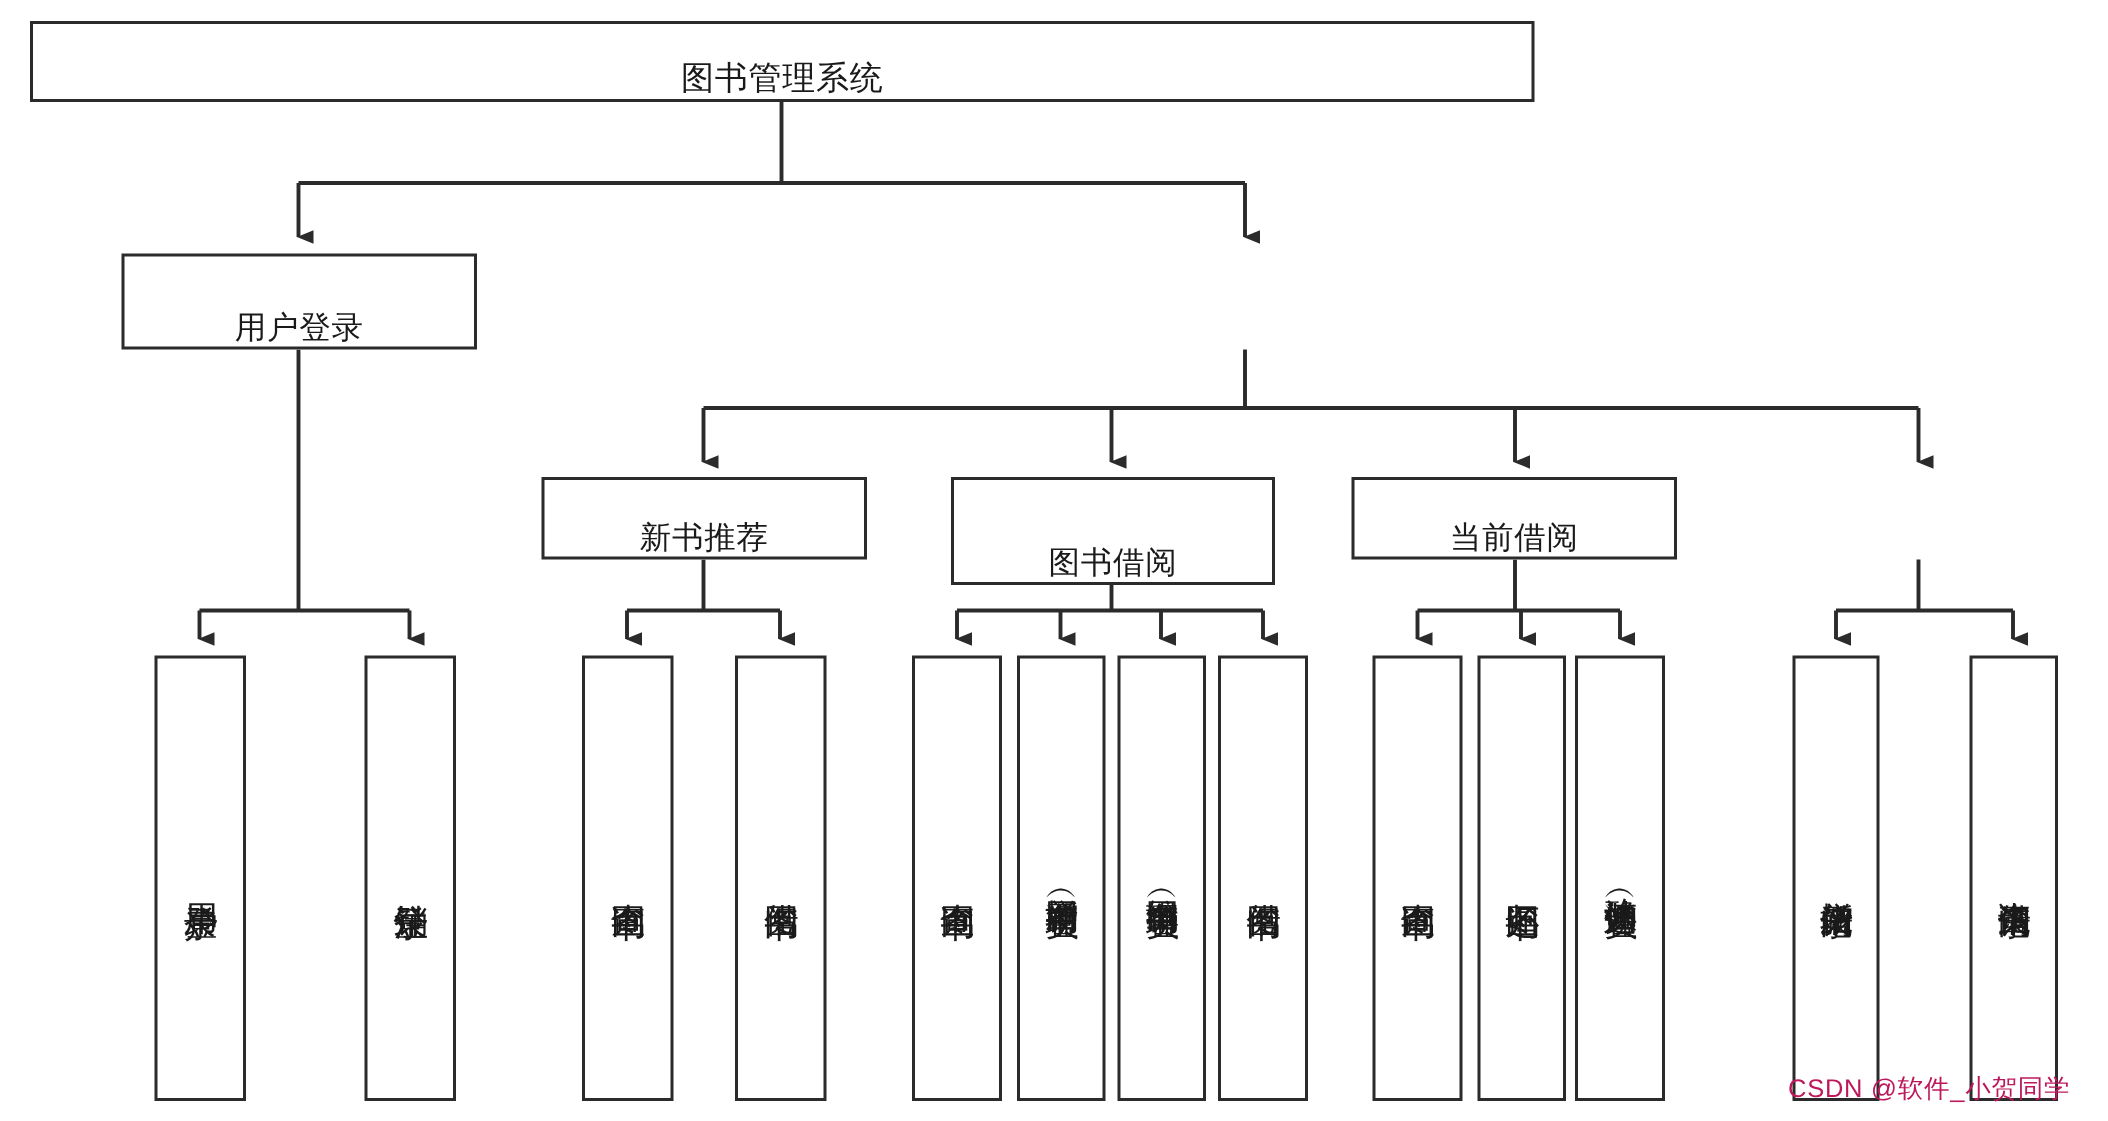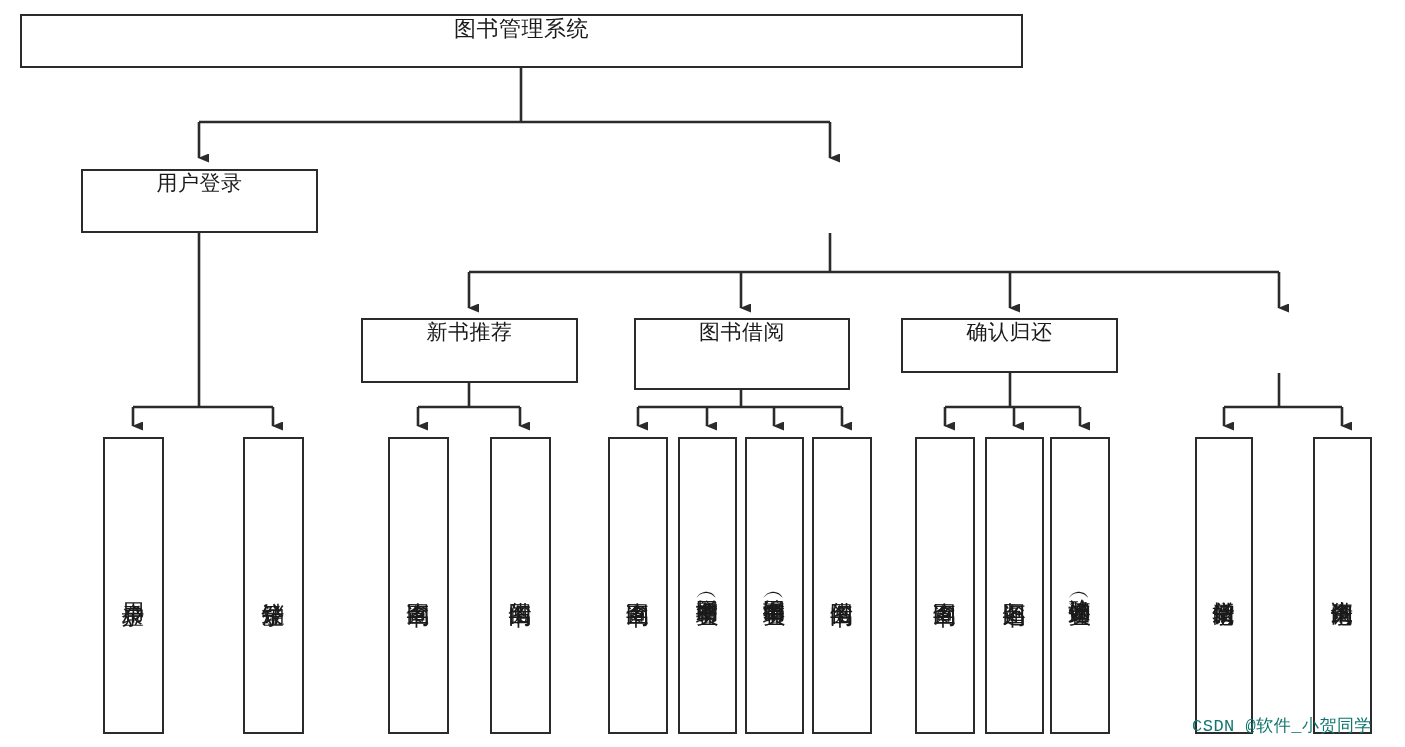--- a/index.html
+++ b/index.html
@@ -26,21 +26,21 @@
     width: 1405px;
     height: 747px;
     pointer-events: none;
   }
   .node {
     position: absolute;
     box-sizing: border-box;
     background: #ffffff;
     border: 2px solid #2b2b2b;
     display: flex;
-    align-items: flex-start;
+    align-items: flex-end;
     justify-content: center;
     color: #1a1a1a;
   }
   .node-label {
     display: block;
     text-align: center;
     line-height: 1.18;
     letter-spacing: 0.5px;
   }
   
@@ -66,24 +66,24 @@
     white-space: nowrap;
   }
   .node.vert.tall .node-label {
     font-size: 22px;
   }
   #watermark {
     position: absolute;
     left: 1192px;
     top: 714px;
     font-size: 17px;
-    color: #0f766e;
+    color: #be185d;
     white-space: nowrap;
     letter-spacing: 0.5px;
-    font-family: Liberation Mono, monospace;
+    font-family: Liberation Sans, sans-serif;
   }
 </style>
 </head>
 <body>
 
 <div id="diagram-root">
 
   <svg class="connectors" viewBox="0 0 1405 747" xmlns="http://www.w3.org/2000/svg">
     <defs>
       <marker id="arrowhead" markerWidth="9" markerHeight="11" refX="4.5" refY="10" orient="auto" markerUnits="userSpaceOnUse">
@@ -138,30 +138,30 @@
 
   <div class="node horiz root" style="left:20px; top:14px; width:1003px; height:54px;">
     <span class="node-label">图书管理系统</span>
   </div>
 
   <div class="node horiz" style="left:81px; top:169px; width:237px; height:64px;">
     <span class="node-label">用户登录</span>
   </div>
 
 
-  <div class="node horiz" style="left:361px; top:318px; width:217px; height:65px;">
+  <div class="node horiz" style="left:361px; top:318px; width:217px; height:55px;">
     <span class="node-label">新书推荐</span>
   </div>
 
   <div class="node horiz" style="left:634px; top:318px; width:216px; height:72px;">
     <span class="node-label">图书借阅</span>
   </div>
 
   <div class="node horiz" style="left:901px; top:318px; width:217px; height:55px;">
-    <span class="node-label">确认归还</span>
+    <span class="node-label">当前借阅</span>
   </div>
 
 
   <div class="node vert" style="left:103px; top:437px; width:61px; height:297px;">
     <span class="node-label">用户登录</span>
   </div>
 
   <div class="node vert" style="left:243px; top:437px; width:61px; height:297px;">
     <span class="node-label">注销登录</span>
   </div>

